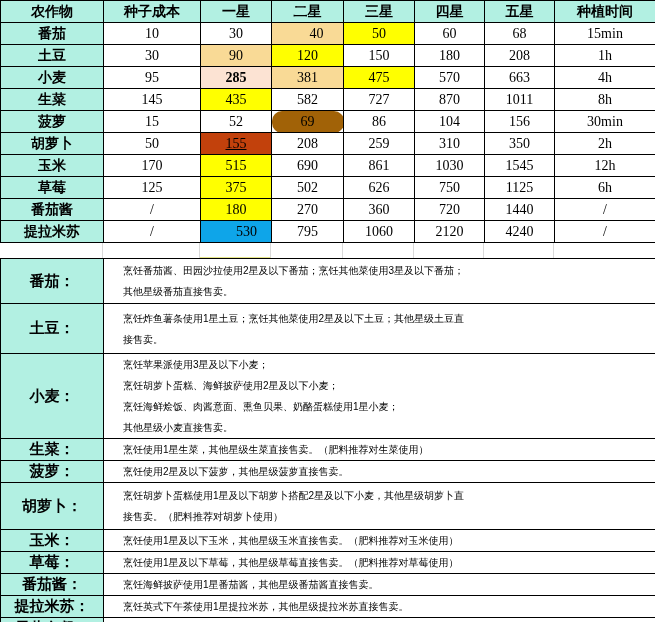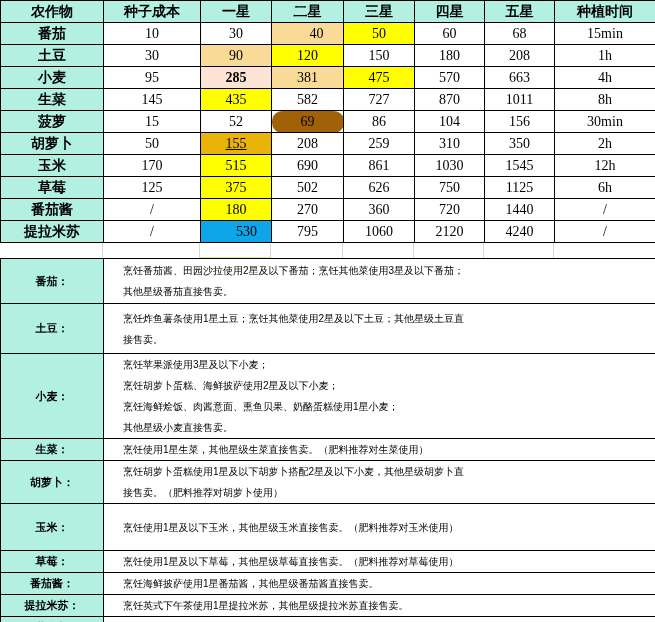--- a/index.html
+++ b/index.html
@@ -25,21 +25,21 @@
   #gap-strip div:nth-child(3){width:71px;border-bottom:1px solid #e6e68a;}
   #gap-strip div:nth-child(4){width:72px;}
   #gap-strip div:nth-child(5){width:71px;}
   #gap-strip div:nth-child(6){width:70px;}
   #gap-strip div:nth-child(7){width:70px;}
   #gap-strip div:nth-child(8){width:101px;border-right:none;}
   
   #notes-table .lbl{
     background:var(--cyan);text-align:center;vertical-align:middle;
     font-family:"Liberation Sans","DejaVu Sans",sans-serif;
-    font-weight:bold;font-size:11px;
+    font-weight:bold;font-size:15px;
   }
   #notes-table .txt{
     font-family:"Liberation Sans","DejaVu Sans",sans-serif;
     font-size:10px;line-height:21px;text-align:left;vertical-align:middle;
     white-space:pre-line;padding:0 19px;
   }
   #notes-table tr:nth-child(1){height:45px;}
   #notes-table tr:nth-child(2){height:50px;}
   #notes-table tr:nth-child(3){height:85px;}
   #notes-table tr:nth-child(4){height:20px;}
@@ -122,21 +122,21 @@
         <td>52</td>
         <td style="background: #a16207; border-radius: 10px;">69</td>
         <td>86</td>
         <td>104</td>
         <td>156</td>
         <td>30min</td>
       </tr>
       <tr>
         <td class="crop">胡萝卜</td>
         <td>50</td>
-        <td style="background: #eab308; text-decoration: underline;">155</td>
+        <td style="background: #c2410c; text-decoration: underline;">155</td>
         <td>208</td>
         <td>259</td>
         <td>310</td>
         <td>350</td>
         <td>2h</td>
       </tr>
       <tr>
         <td class="crop">玉米</td>
         <td>170</td>
         <td style="background: rgb(255, 255, 0);">515</td>
@@ -211,20 +211,24 @@
         <td class="txt">烹饪苹果派使用3星及以下小麦；
 烹饪胡萝卜蛋糕、海鲜披萨使用2星及以下小麦；
 烹饪海鲜烩饭、肉酱意面、熏鱼贝果、奶酪蛋糕使用1星小麦；
 其他星级小麦直接售卖。</td>
       </tr>
       <tr>
         <td class="lbl">生菜：</td>
         <td class="txt">烹饪使用1星生菜，其他星级生菜直接售卖。（肥料推荐对生菜使用）</td>
       </tr>
       <tr>
+        <td class="lbl">菠萝：</td>
+        <td class="txt">烹饪使用2星及以下菠萝，其他星级菠萝直接售卖。</td>
+      </tr>
+      <tr>
         <td class="lbl">胡萝卜：</td>
         <td class="txt">烹饪胡萝卜蛋糕使用1星及以下胡萝卜搭配2星及以下小麦，其他星级胡萝卜直
 接售卖。（肥料推荐对胡萝卜使用）</td>
       </tr>
       <tr>
         <td class="lbl">玉米：</td>
         <td class="txt">烹饪使用1星及以下玉米，其他星级玉米直接售卖。（肥料推荐对玉米使用）</td>
       </tr>
       <tr>
         <td class="lbl">草莓：</td>

